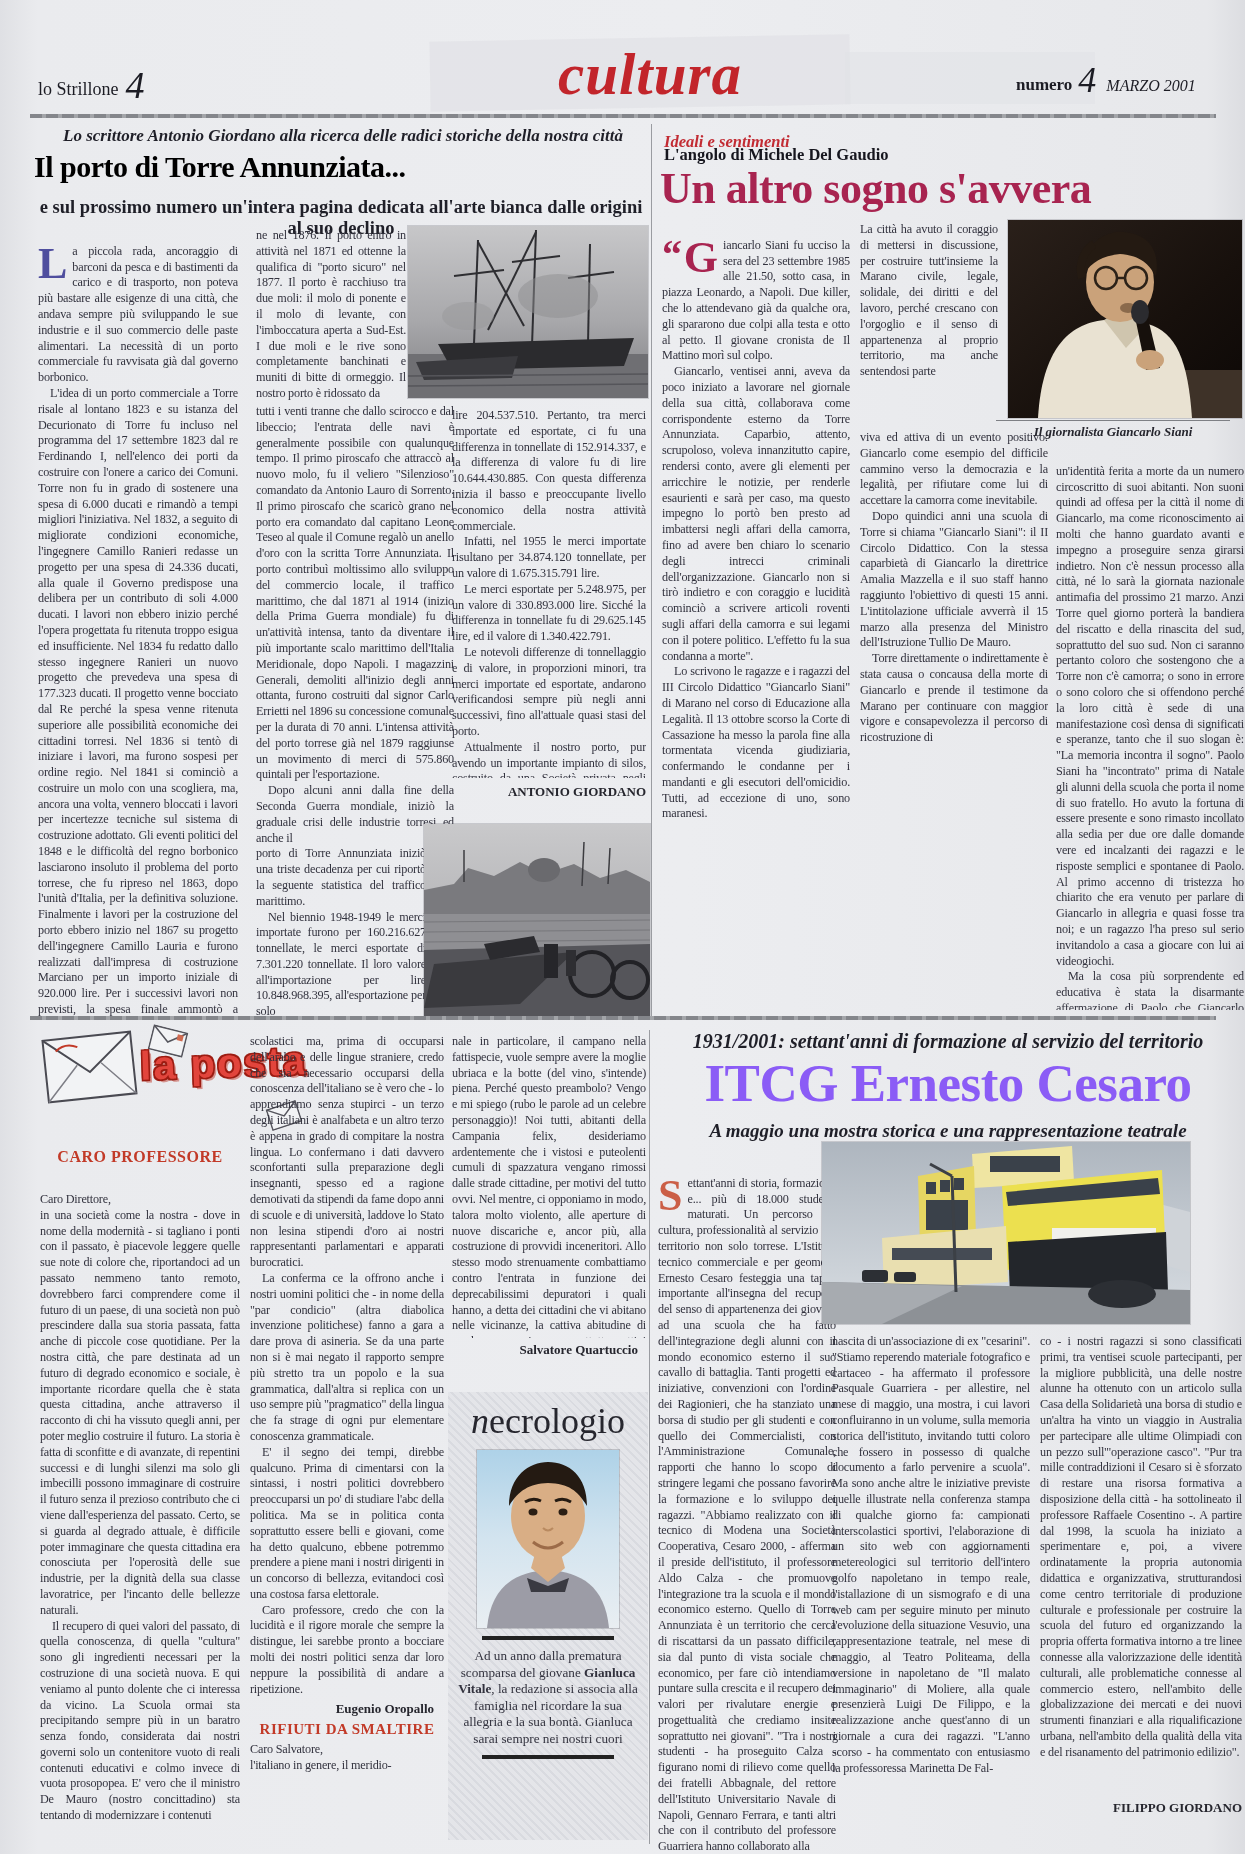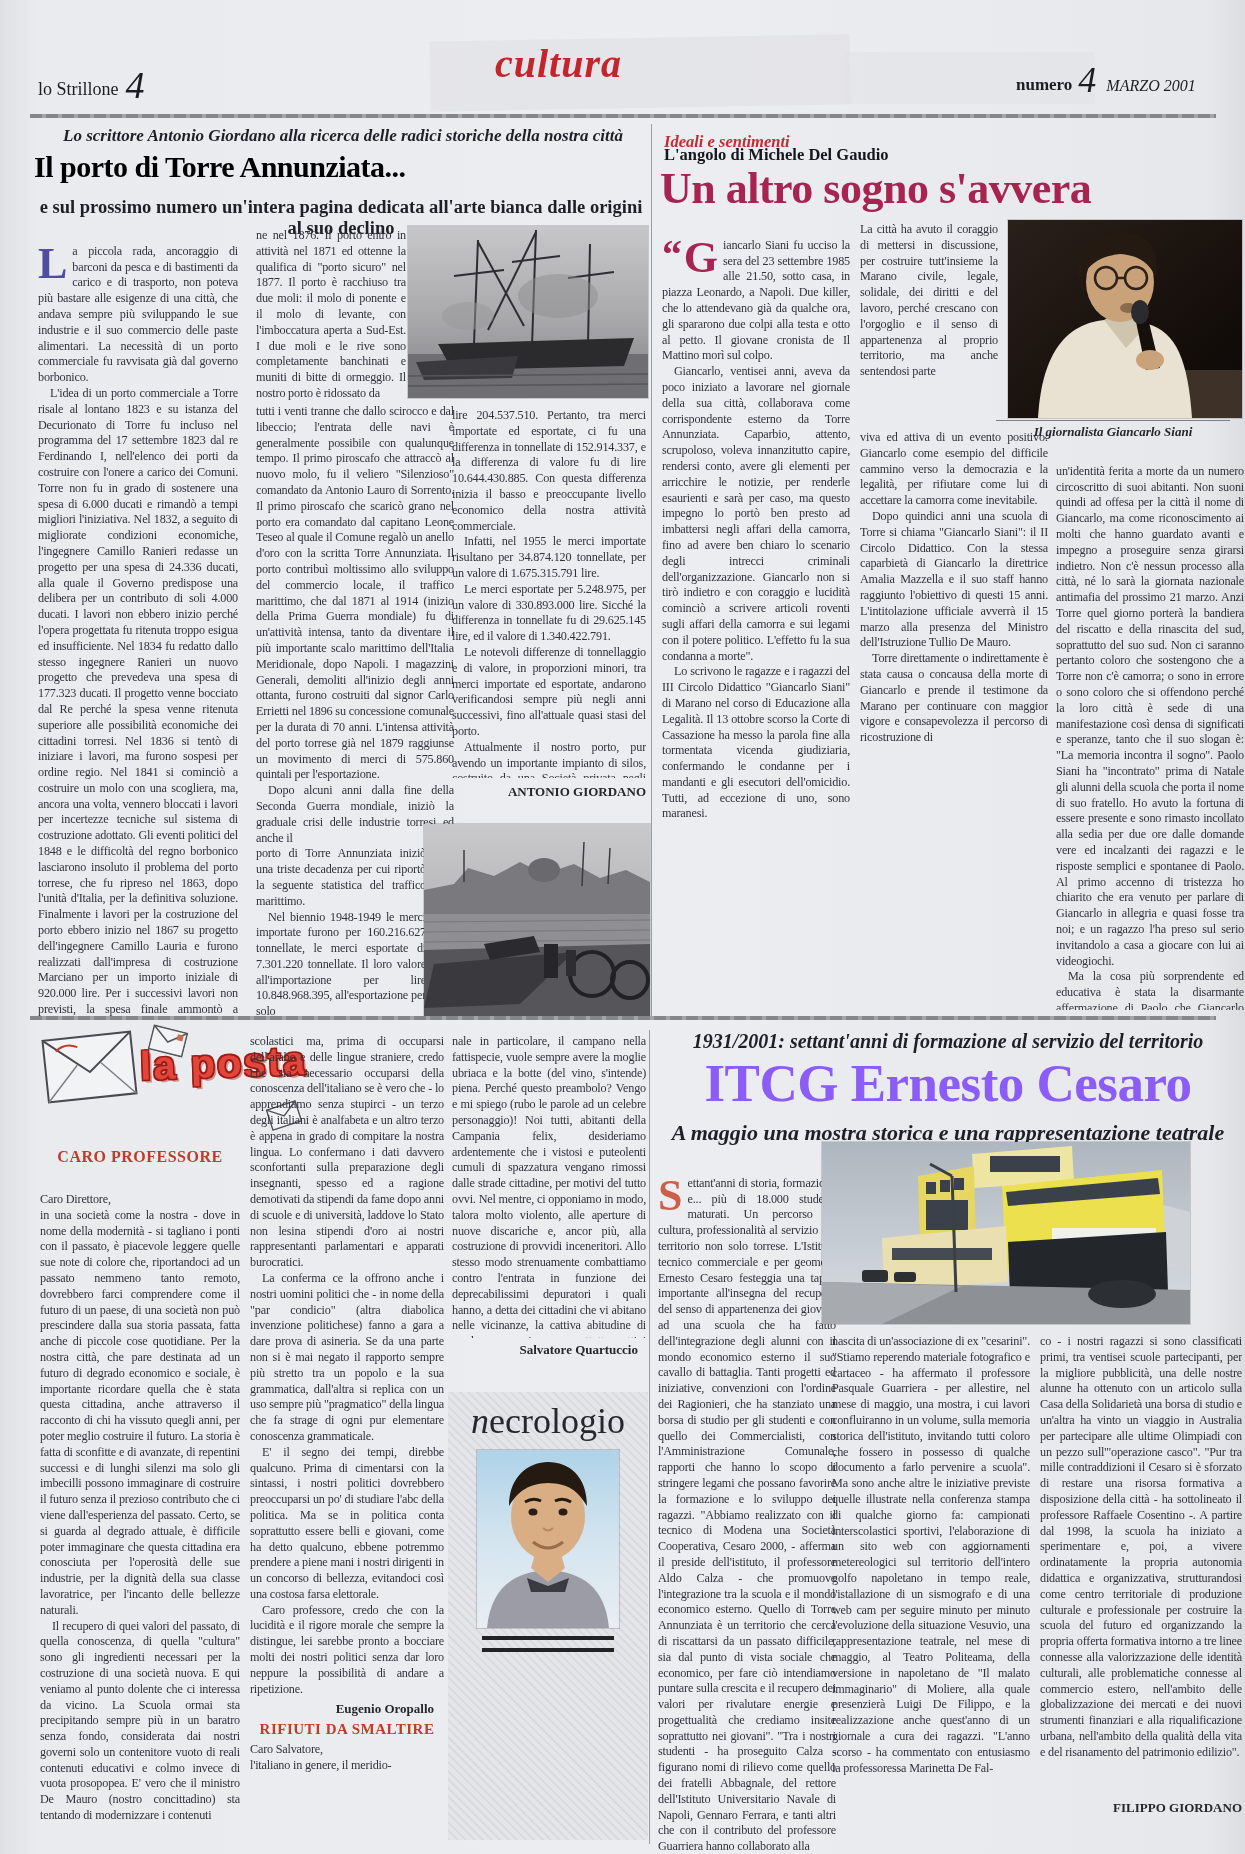--- a/index.html
+++ b/index.html
@@ -35,21 +35,21 @@
 </head>
 <body>
 
 <div class="abs artifact" style="left:430px;top:38px;width:420px;height:70px;opacity:.65;transform:rotate(-1deg);"></div>
 <div class="abs artifact" style="left:845px;top:52px;width:250px;height:52px;opacity:.5;"></div>
 
 <div class="abs" style="left:38px;top:70px;display:flex;align-items:flex-end;">
   <span style="font-size:18px;color:#1c1c24;">lo Strillone</span>
   <span style="font-size:38px;font-style:italic;line-height:.8;margin-left:7px;color:#1c1c24;">4</span>
 </div>
-<div class="abs" style="left:495px;top:40px;width:310px;text-align:left;font-size:40px;font-weight:bold;font-style:italic;color:#c2252b;letter-spacing:1px;">cultura</div>
+<div class="abs" style="left:495px;top:40px;width:310px;text-align:center;font-size:59px;font-weight:bold;font-style:italic;color:#c2252b;letter-spacing:1px;">cultura</div>
 <div class="abs" style="left:1016px;top:66px;display:flex;align-items:flex-end;">
   <span style="font-size:17px;font-weight:bold;color:#1c1c24;">numero</span>
   <span style="font-size:36px;font-style:italic;line-height:.8;margin-left:6px;color:#1c1c24;">4</span>
   <span style="font-size:16px;font-style:italic;margin-left:10px;color:#1c1c24;">MARZO 2001</span>
 </div>
 <div class="abs hrule" style="left:30px;top:114px;width:1186px;"></div>
 
 <div class="abs kicker" style="left:40px;top:126px;width:606px;text-align:center;font-size:17px;">Lo scrittore Antonio Giordano alla ricerca delle radici storiche della nostra città</div>
 <div class="abs headline" style="left:34px;top:143px;width:612px;font-size:30px;line-height:48px;color:#000000;">Il porto di Torre Annunziata...</div>
 <div class="abs" style="left:36px;top:197px;width:610px;text-align:center;font-size:18.5px;font-weight:bold;color:#1f1f28;">e sul prossimo numero un'intera pagina dedicata all'arte bianca dalle origini al suo declino</div>
@@ -254,28 +254,29 @@
       <ellipse cx="71" cy="66" rx="37" ry="44" fill="#d9ae85"></ellipse>
       <path d="M32 56 C32 26 52 12 71 12 C92 12 110 26 110 56 C100 40 92 34 71 33 C52 34 42 40 32 56 Z" fill="#241a12"></path>
       <ellipse cx="56" cy="62" rx="4.5" ry="3.5" fill="#2a1e14"></ellipse>
       <ellipse cx="86" cy="62" rx="4.5" ry="3.5" fill="#2a1e14"></ellipse>
       <path d="M48 52 q8 -5 16 -1 M78 51 q8 -4 16 1" fill="none" stroke="#241a12" stroke-width="3"></path>
       <path d="M56 92 q15 12 30 0" fill="none" stroke="#9c6b48" stroke-width="3"></path>
       <path d="M66 78 q5 5 10 0" fill="none" stroke="#b98a60" stroke-width="2"></path>
     </svg>
   </div>
   <div class="necro-bar"></div>
+  <p class="necro-text"><span>Ad un anno dalla prematura scomparsa del giovane </span><b>Gianluca Vitale</b><span>, la redazione si associa alla famiglia nel ricordare la sua allegria e la sua bontà. Gianluca sarai sempre nei nostri cuori</span></p>
   <div class="necro-bar"></div>
 </div>
 
 <div class="abs vrule" style="left:649px;top:1030px;height:814px;"></div>
 
 <div class="abs kicker" style="left:652px;top:1030px;width:592px;text-align:center;font-size:20px;">1931/2001: settant'anni di formazione al servizio del territorio</div>
 <div class="abs headline" style="left:652px;top:1054px;width:592px;text-align:center;font-size:53px;line-height:58px;color:#8b5cf6;">ITCG Ernesto Cesaro</div>
-<div class="abs kicker" style="left:652px;top:1120px;width:592px;text-align:center;font-size:22px;">A maggio una mostra storica e una rappresentazione teatrale</div>
+<div class="abs kicker" style="left:652px;top:1120px;width:592px;text-align:center;font-size:19px;">A maggio una mostra storica e una rappresentazione teatrale</div>
 
 <div class="abs col" style="left:658px;top:1160px;width:178px;height:690px;">
   <span class="dropcap" style="color:#cb5f47;">S</span><span>ettant'anni di storia, formazione e... più di 18.000 studenti maturati. Un percorso di cultura, professionalità al servizio del territorio non solo torrese. L'Istituto tecnico commerciale e per geometri Ernesto Cesaro festeggia una tappa importante all'insegna del recupero del senso di appartenenza dei giovani ad una scuola che ha fatto dell'integrazione degli alunni con il mondo economico esterno il suo cavallo di battaglia. Tanti progetti ed iniziative, convenzioni con l'ordine dei Ragionieri, che ha stanziato una borsa di studio per gli studenti e con quello dei Commercialisti, con l'Amministrazione Comunale, rapporti che hanno lo scopo di stringere legami che possano favorire la formazione e lo sviluppo dei ragazzi. "Abbiamo realizzato con il tecnico di Modena una Società Cooperativa, Cesaro 2000, - afferma il preside dell'istituto, il professore Aldo Calza - che promuove l'integrazione tra la scuola e il mondo economico esterno. Quello di Torre Annunziata è un territorio che cerca di riscattarsi da un passato difficile, sia dal punto di vista sociale che economico, per fare ciò intendiamo puntare sulla crescita e il recupero dei valori per rivalutare energie e progettualità che crediamo insite soprattutto nei giovani". "Tra i nostri studenti - ha proseguito Calza - figurano nomi di rilievo come quello dei fratelli Abbagnale, del rettore dell'Istituto Universitario Navale di Napoli, Gennaro Ferrara, e tanti altri che con il contributo del professore Guarriera hanno collaborato alla</span>
 </div>
 
 <div class="abs photo" style="left:822px;top:1142px;width:368px;height:182px;">
   <svg width="368" height="182" viewBox="0 0 368 182">
     <defs>
       <linearGradient id="g5" x1="0" y1="0" x2="0" y2="1">
         <stop offset="0" stop-color="#aeb6bf"></stop>

